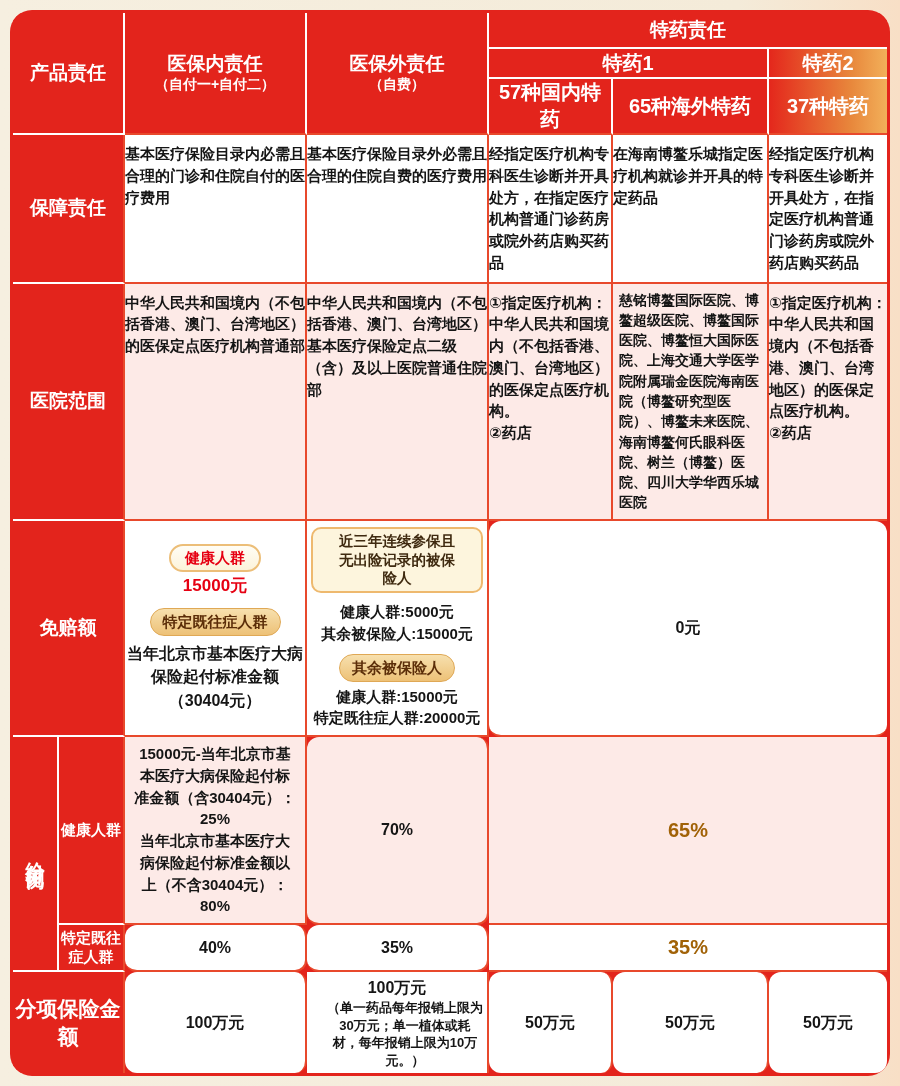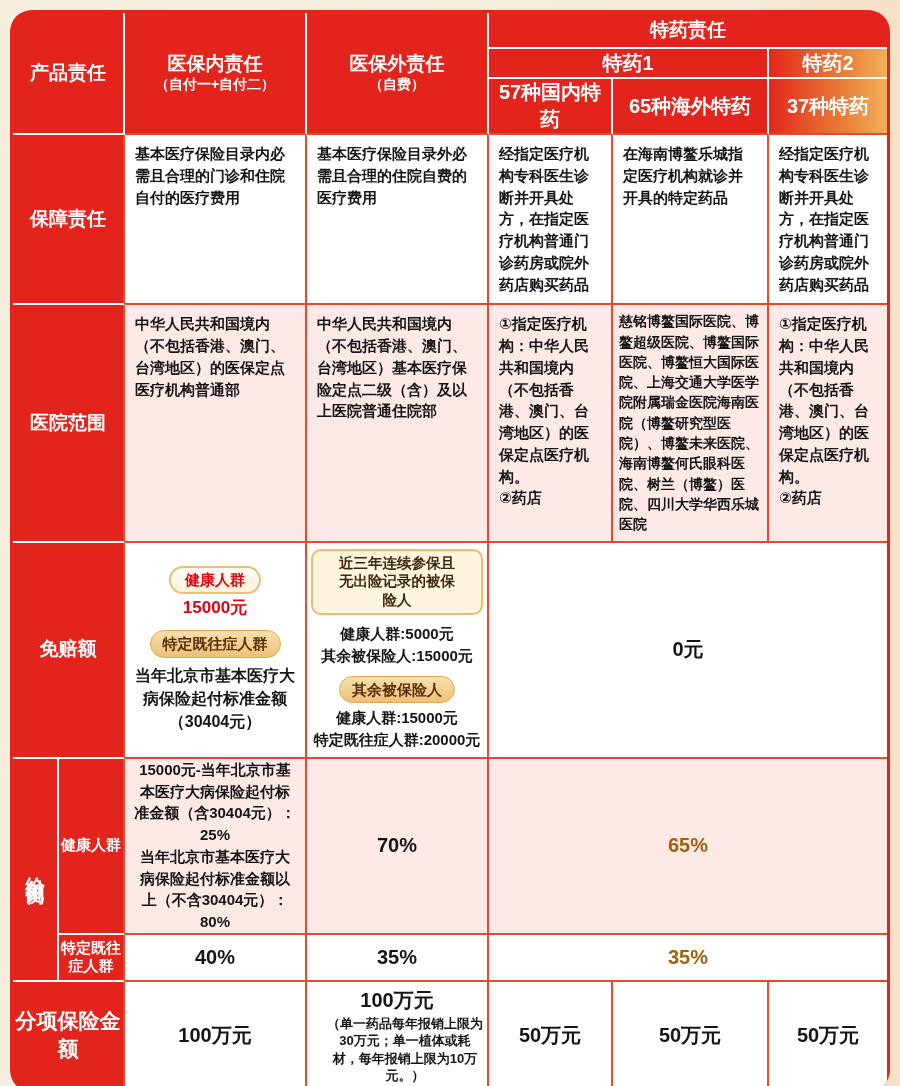--- a/index.html
+++ b/index.html
@@ -26,32 +26,32 @@
   .hcell.to-body-right { border-right:2px solid #e8492c; }
   .hcell.to-body-bottom { border-bottom:2px solid #e8492c; }
   .hcell.no-bottom { border-bottom:none; }
   .h-main { font-size:19px; line-height:1.3; }
   .h-sub  { font-size:14px; font-weight:bold; }
   .h-mid  { font-size:20px; }
   
   .bcell {
     background:#fff; color:#151515; font-weight:bold; font-size:15px; line-height:1.45;
     border-right:2px solid #e8492c; border-bottom:2px solid #e8492c;
-    padding:8px 10px; text-align:left; vertical-align:top;
+    padding:8px 0; text-align:left; vertical-align:top;
   }
   .bcell.pink { background:#fdeae7; }
   .bcell.last-col { border-right:none; }
   .bcell.last-row { border-bottom:none; }
   .bcell.center { text-align:center; vertical-align:middle; }
   .bcell.small { font-size:14px; padding:6px 6px; }
   .vertical-label {
     writing-mode:vertical-rl; text-orientation:upright;
     font-size:19px; letter-spacing:3px; margin:0 auto; display:inline-block;
   }
-  .pct { font-size:20px; }
+  .pct { font-size:16px;border-radius:12px; }
   .pct-red { color:#a16207; font-size:20px; font-weight:800; }
   .amount-red { color:#e60012; font-size:17px; font-weight:800; margin:2px 0 10px 0; }
   .pill-cream {
     display:inline-block; background:linear-gradient(180deg,#fffdf5,#fcf3da);
     border:2px solid #ecbe78; border-radius:999px; padding:1px 14px;
     color:#e60012; font-weight:bold; font-size:15px;
   }
   .pill-gold {
     display:inline-block; background:linear-gradient(180deg,#f7e0ae,#edc177);
     border:1px solid #dfa855; border-radius:999px; padding:2px 12px;
@@ -174,21 +174,21 @@
           <div class="ded-line">特定既往症人群:20000元</div>
         </td>
         <td class="bcell center pct last-col" colspan="3">0元</td>
       </tr>
 
       <tr style="height:163px">
         <th class="hcell" rowspan="2">
           <span class="vertical-label">给付比例</span>
         </th>
         <th class="hcell to-body-right" style="font-size:15px">健康人群</th>
-        <td class="bcell pink center" style="padding:0 8px">
+        <td class="bcell pink center" style="padding:6px 8px">
           <div>15000元-当年北京市基本医疗大病保险起付标准金额（含30404元）：</div>
           <div>25%</div>
           <div>当年北京市基本医疗大病保险起付标准金额以上（不含30404元）：</div>
           <div>80%</div>
         </td>
         <td class="bcell pink center pct">70%</td>
         <td class="bcell pink center pct-red last-col" colspan="3">65%</td>
       </tr>
 
       <tr style="height:44px">

